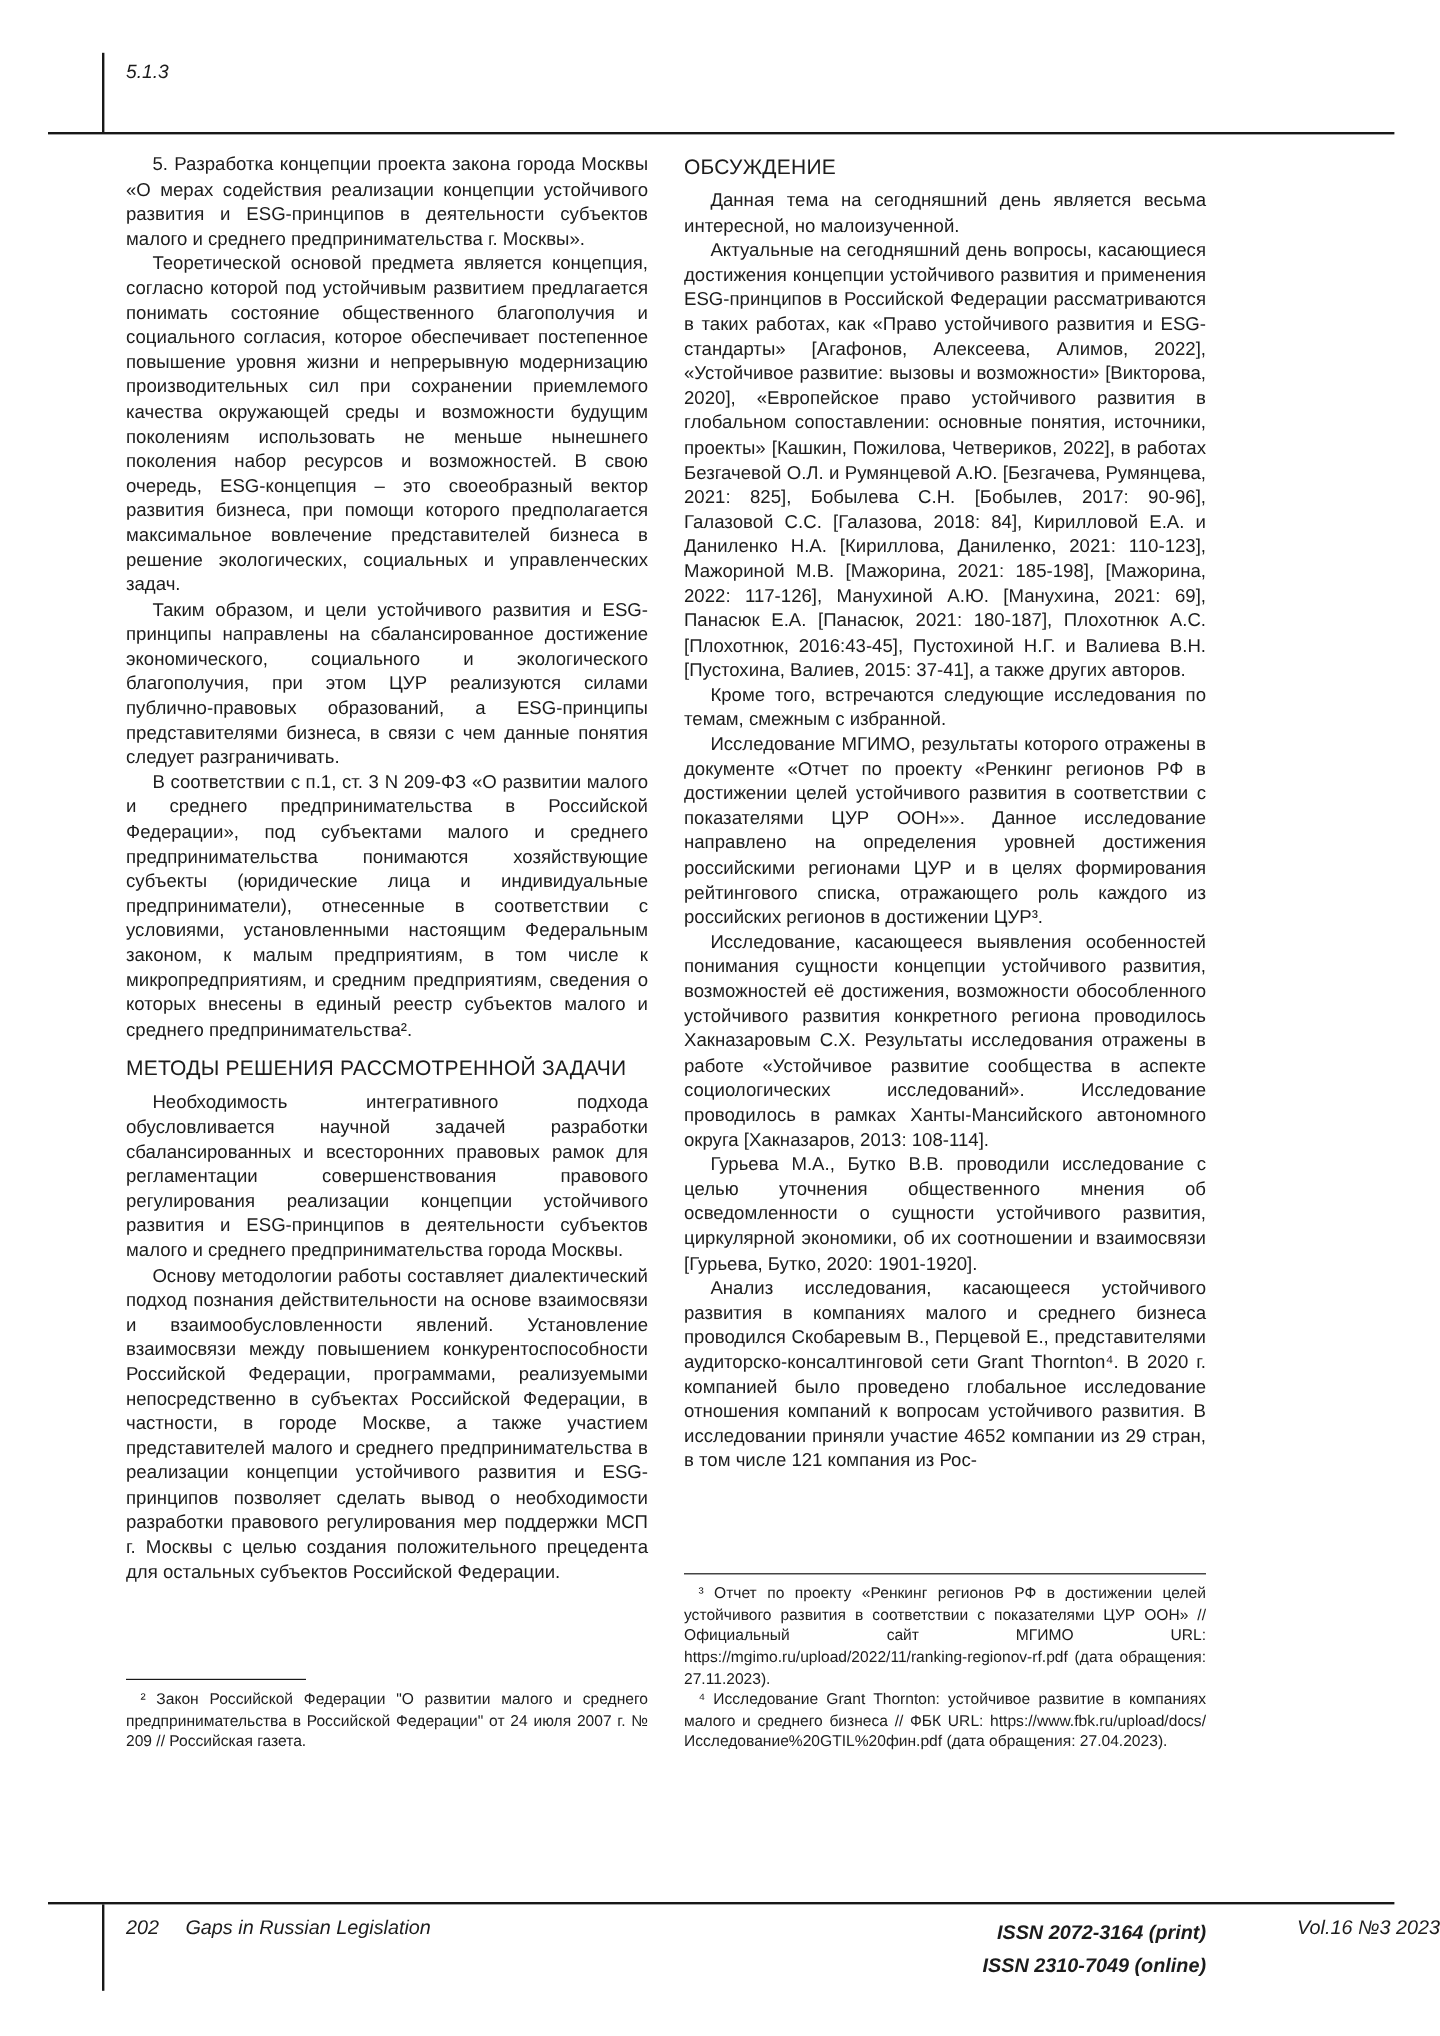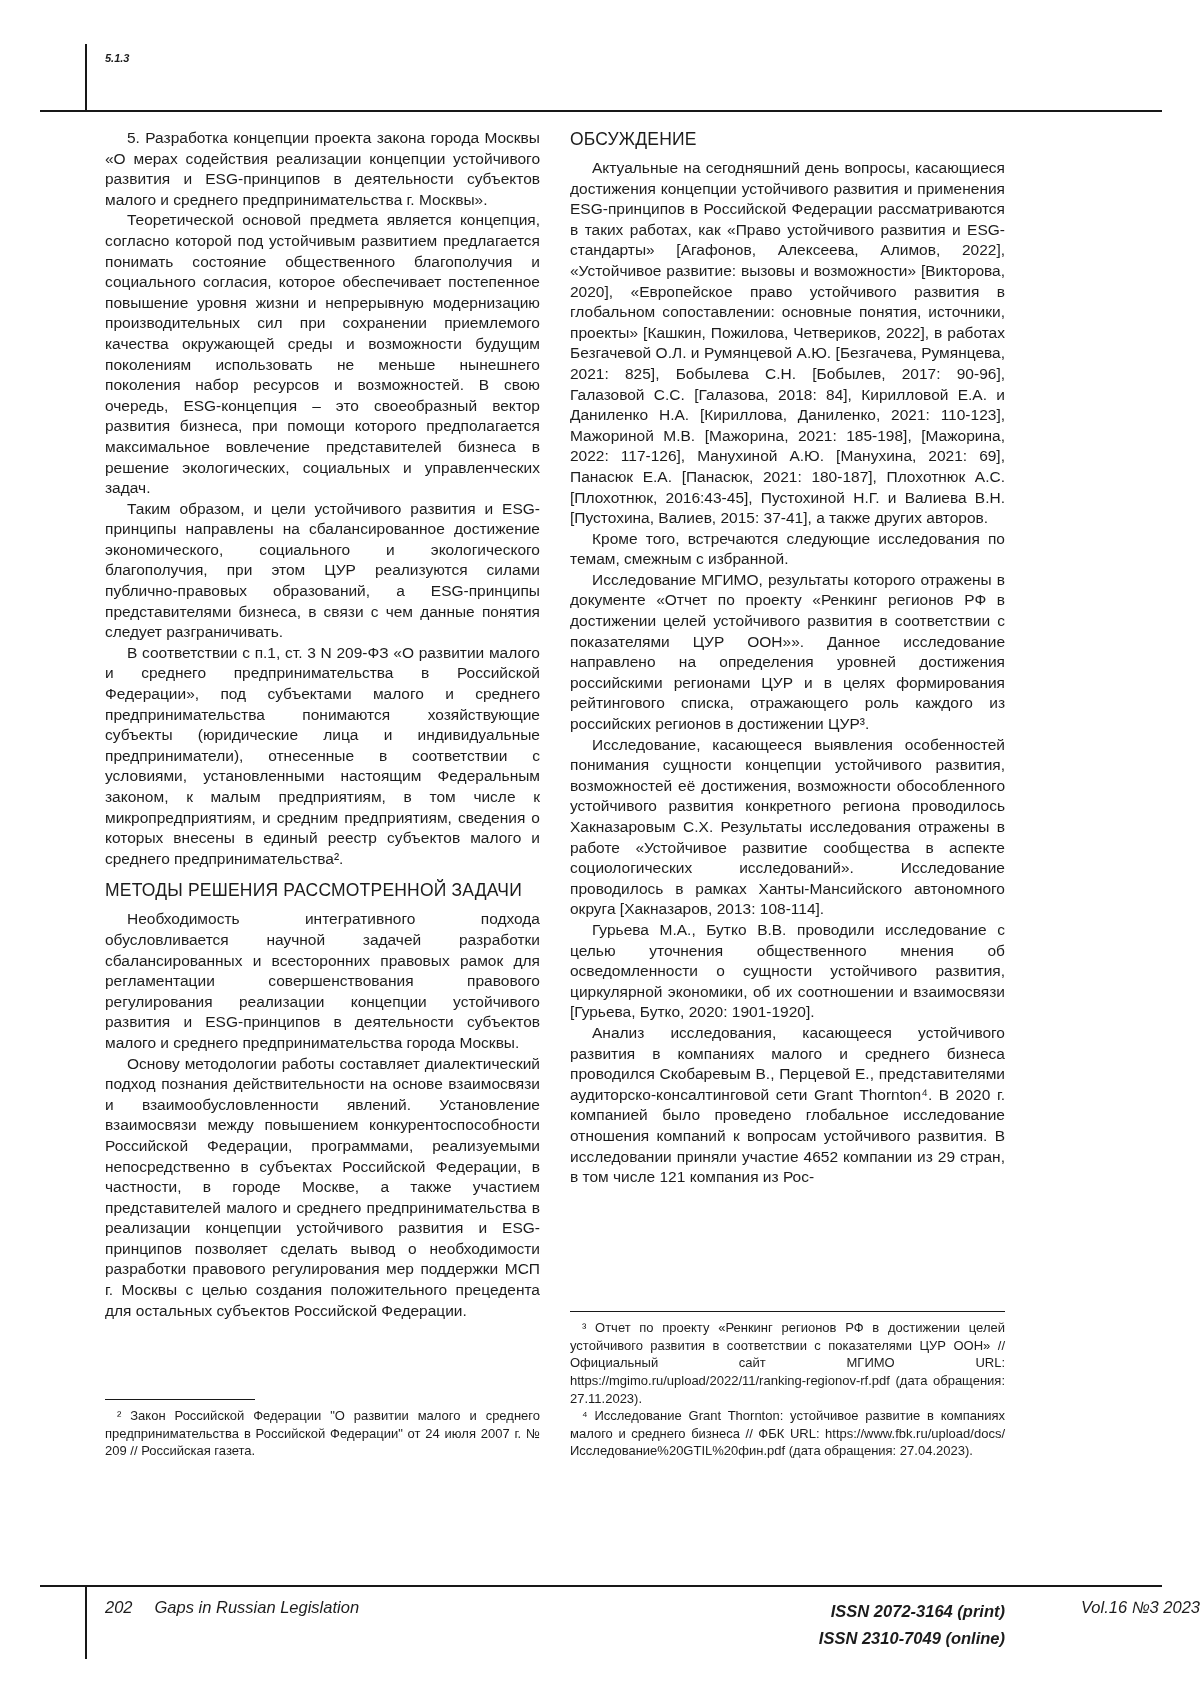--- a/index.html
+++ b/index.html
@@ -15,21 +15,21 @@
   .h-rule { position:absolute; height:2px; background:#181818; }
   .v-rule { position:absolute; width:2px;  background:#181818; }
   .rule-top    { top:110px;  left:40px; width:1122px; }
   .rule-bottom { top:1585px; left:40px; width:1122px; }
   .vrule-top    { left:85px; top:44px;   height:66px; }
   .vrule-bottom { left:85px; top:1587px; height:72px; }
 
   .header { position:absolute; top:44px; left:105px; width:900px;
             display:flex; justify-content:space-between; align-items:flex-start; }
   .rubric { font-style:italic; font-weight:bold; font-size:15.5px; line-height:22px; letter-spacing:0.2px; }
-  .code   { font-style:italic; font-weight:bold; font-size:11px; padding-top:8px; }
+  .code   { font-style:italic; font-weight:normal; font-size:16px; padding-top:8px; }
 
   .body { position:absolute; top:128px; left:105px; width:900px; display:flex; gap:30px; }
   .col  { width:435px; min-height:1332px; display:flex; flex-direction:column; }
   .para { font-size:15.5px; line-height:20.6px; text-align:justify; text-indent:22px;
           hyphens:auto; -webkit-hyphens:auto; }
   .section { font-size:17.5px; font-weight:400; letter-spacing:0.2px; margin:11px 0 8px; }
   .col-right .section:first-child { margin-top:1px; }
 
   .footnotes { margin-top:auto; }
   .fn-sep { height:1.5px; background:#181818; margin:14px 0 7px; }
@@ -66,20 +66,21 @@
       <p class="para">Необходимость интегративного подхода обусловливается научной задачей разработки сбалансированных и всесторонних правовых рамок для регламентации совершенствования правового регулирования реализации концепции устойчивого развития и ESG-принципов в деятельности субъектов малого и среднего предпринимательства города Москвы.</p>
       <p class="para">Основу методологии работы составляет диалектический подход познания действительности на основе взаимосвязи и взаимообусловленности явлений. Установление взаимосвязи между повышением конкурентоспособности Российской Федерации, программами, реализуемыми непосредственно в субъектах Российской Федерации, в частности, в городе Москве, а также участием представителей малого и среднего предпринимательства в реализации концепции устойчивого развития и ESG-принципов позволяет сделать вывод о необходимости разработки правового регулирования мер поддержки МСП г. Москвы с целью создания положительного прецедента для остальных субъектов Российской Федерации.</p>
       <div class="footnotes">
         <div class="fn-sep short"></div>
         <p class="footnote">² Закон Российской Федерации "О развитии малого и среднего предпринимательства в Российской Федерации" от 24 июля 2007 г. № 209 // Российская газета.</p>
       </div>
     </div>
 
     <div class="col col-right">
       <h2 class="section">ОБСУЖДЕНИЕ</h2>
+      <p class="para">Данная тема на сегодняшний день является весьма интересной, но малоизученной.</p>
       <p class="para">Актуальные на сегодняшний день вопросы, касающиеся достижения концепции устойчивого развития и применения ESG-принципов в Российской Федерации рассматриваются в таких работах, как «Право устойчивого развития и ESG-стандарты» [Агафонов, Алексеева, Алимов, 2022], «Устойчивое развитие: вызовы и возможности» [Викторова, 2020], «Европейское право устойчивого развития в глобальном сопоставлении: основные понятия, источники, проекты» [Кашкин, Пожилова, Четвериков, 2022], в работах Безгачевой О.Л. и Румянцевой А.Ю. [Безгачева, Румянцева, 2021: 825], Бобылева С.Н. [Бобылев, 2017: 90-96], Галазовой С.С. [Галазова, 2018: 84], Кирилловой Е.А. и Даниленко Н.А. [Кириллова, Даниленко, 2021: 110-123], Мажориной М.В. [Мажорина, 2021: 185-198], [Мажорина, 2022: 117-126], Манухиной А.Ю. [Манухина, 2021: 69], Панасюк Е.А. [Панасюк, 2021: 180-187], Плохотнюк А.С. [Плохотнюк, 2016:43-45], Пустохиной Н.Г. и Валиева В.Н. [Пустохина, Валиев, 2015: 37-41], а также других авторов.</p>
       <p class="para">Кроме того, встречаются следующие исследования по темам, смежным с избранной.</p>
       <p class="para">Исследование МГИМО, результаты которого отражены в документе «Отчет по проекту «Ренкинг регионов РФ в достижении целей устойчивого развития в соответствии с показателями ЦУР ООН»». Данное исследование направлено на определения уровней достижения российскими регионами ЦУР и в целях формирования рейтингового списка, отражающего роль каждого из российских регионов в достижении ЦУР³.</p>
       <p class="para">Исследование, касающееся выявления особенностей понимания сущности концепции устойчивого развития, возможностей её достижения, возможности обособленного устойчивого развития конкретного региона проводилось Хакназаровым С.Х. Результаты исследования отражены в работе «Устойчивое развитие сообщества в аспекте социологических исследований». Исследование проводилось в рамках Ханты-Мансийского автономного округа [Хакназаров, 2013: 108-114].</p>
       <p class="para">Гурьева М.А., Бутко В.В. проводили исследование с целью уточнения общественного мнения об осведомленности о сущности устойчивого развития, циркулярной экономики, об их соотношении и взаимосвязи [Гурьева, Бутко, 2020: 1901-1920].</p>
       <p class="para">Анализ исследования, касающееся устойчивого развития в компаниях малого и среднего бизнеса проводился Скобаревым В., Перцевой Е., представителями аудиторско-консалтинговой сети Grant Thornton⁴. В 2020 г. компанией было проведено глобальное исследование отношения компаний к вопросам устойчивого развития. В исследовании приняли участие 4652 компании из 29 стран, в том числе 121 компания из Рос-</p>
       <div class="footnotes">
         <div class="fn-sep"></div>
         <p class="footnote">³ Отчет по проекту «Ренкинг регионов РФ в достижении целей устойчивого развития в соответствии с показателями ЦУР ООН» // Официальный сайт МГИМО URL: https://mgimo.ru/upload/2022/11/ranking-regionov-rf.pdf (дата обращения: 27.11.2023).</p>
         <p class="footnote">⁴ Исследование Grant Thornton: устойчивое развитие в компаниях малого и среднего бизнеса // ФБК URL: https://www.fbk.ru/upload/docs/Исследование%20GTIL%20фин.pdf (дата обращения: 27.04.2023).</p>

